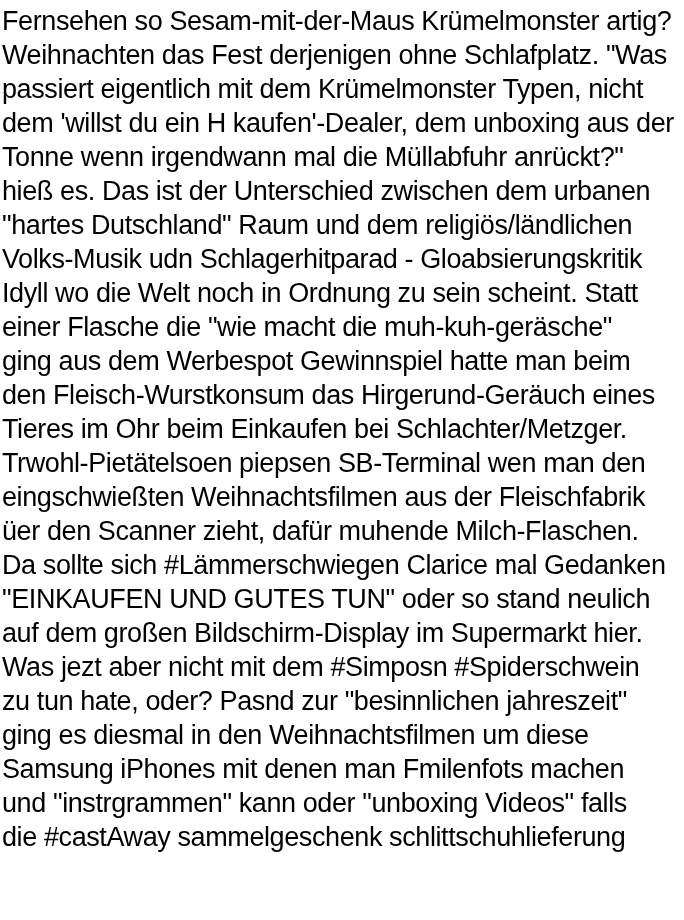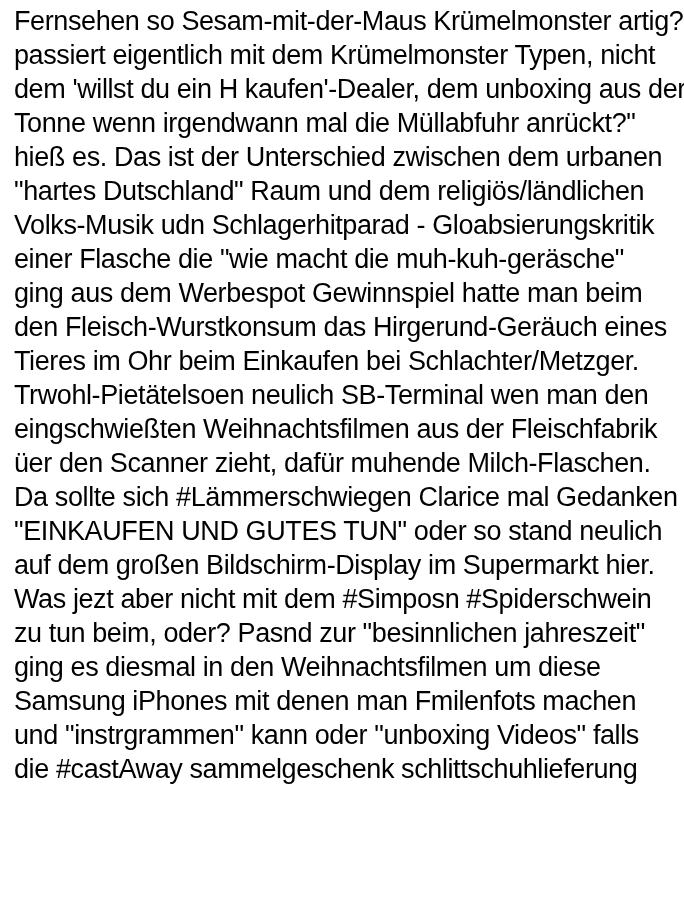--- a/index.html
+++ b/index.html
@@ -18,45 +18,46 @@
     padding: 4px 0 0 2px;
   }
   .text-block {
     font-size: 27px;
     line-height: 34px;
     letter-spacing: -0.4px;
   }
   .text-line {
     white-space: pre;
     height: 34px;
-    margin-left: 12px;
   }
 </style>
 </head>
 <body>
 
 <div class="text-page">
   <div class="text-block">
       <div class="text-line">Fernsehen so Sesam-mit-der-Maus Krümelmonster artig?</div>
+      <div class="text-line">Weihnachten das Fest derjenigen ohne Schlafplatz. "Was</div>
       <div class="text-line">passiert eigentlich mit dem Krümelmonster Typen, nicht</div>
       <div class="text-line">dem 'willst du ein H kaufen'-Dealer, dem unboxing aus der</div>
       <div class="text-line">Tonne wenn irgendwann mal die Müllabfuhr anrückt?"</div>
       <div class="text-line">hieß es. Das ist der Unterschied zwischen dem urbanen</div>
       <div class="text-line">"hartes Dutschland" Raum und dem religiös/ländlichen</div>
       <div class="text-line">Volks-Musik udn Schlagerhitparad - Gloabsierungskritik</div>
+      <div class="text-line">Idyll wo die Welt noch in Ordnung zu sein scheint. Statt</div>
       <div class="text-line">einer Flasche die "wie macht die muh-kuh-geräsche"</div>
       <div class="text-line">ging aus dem Werbespot Gewinnspiel hatte man beim</div>
       <div class="text-line">den Fleisch-Wurstkonsum das Hirgerund-Geräuch eines</div>
       <div class="text-line">Tieres im Ohr beim Einkaufen bei Schlachter/Metzger.</div>
-      <div class="text-line">Trwohl-Pietätelsoen neulich SB-Terminal wen man den</div>
+      <div class="text-line">Trwohl-Pietätelsoen piepsen SB-Terminal wen man den</div>
       <div class="text-line">eingschwießten Weihnachtsfilmen aus der Fleischfabrik</div>
       <div class="text-line">üer den Scanner zieht, dafür muhende Milch-Flaschen.</div>
       <div class="text-line">Da sollte sich #Lämmerschwiegen Clarice mal Gedanken</div>
       <div class="text-line">"EINKAUFEN UND GUTES TUN" oder so stand neulich</div>
       <div class="text-line">auf dem großen Bildschirm-Display im Supermarkt hier.</div>
       <div class="text-line">Was jezt aber nicht mit dem #Simposn #Spiderschwein</div>
-      <div class="text-line">zu tun beim, oder? Pasnd zur "besinnlichen jahreszeit"</div>
+      <div class="text-line">zu tun hate, oder? Pasnd zur "besinnlichen jahreszeit"</div>
       <div class="text-line">ging es diesmal in den Weihnachtsfilmen um diese</div>
       <div class="text-line">Samsung iPhones mit denen man Fmilenfots machen</div>
       <div class="text-line">und "instrgrammen" kann oder "unboxing Videos" falls</div>
       <div class="text-line">die #castAway sammelgeschenk schlittschuhlieferung</div>
     </div>
 </div>
 
 </body></html>

